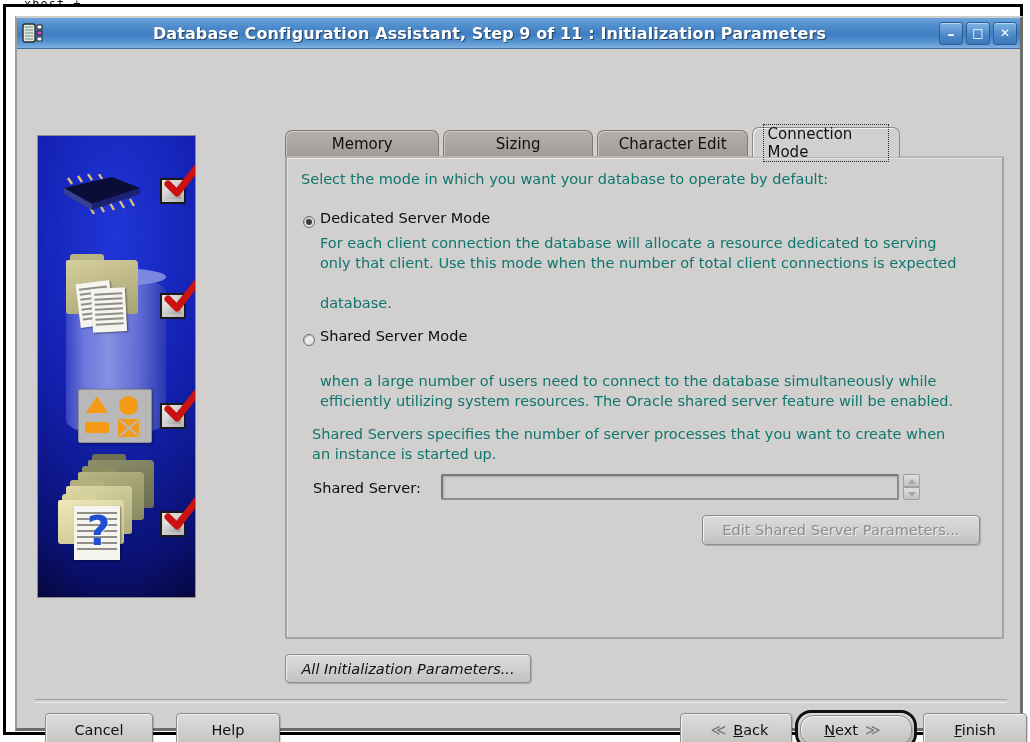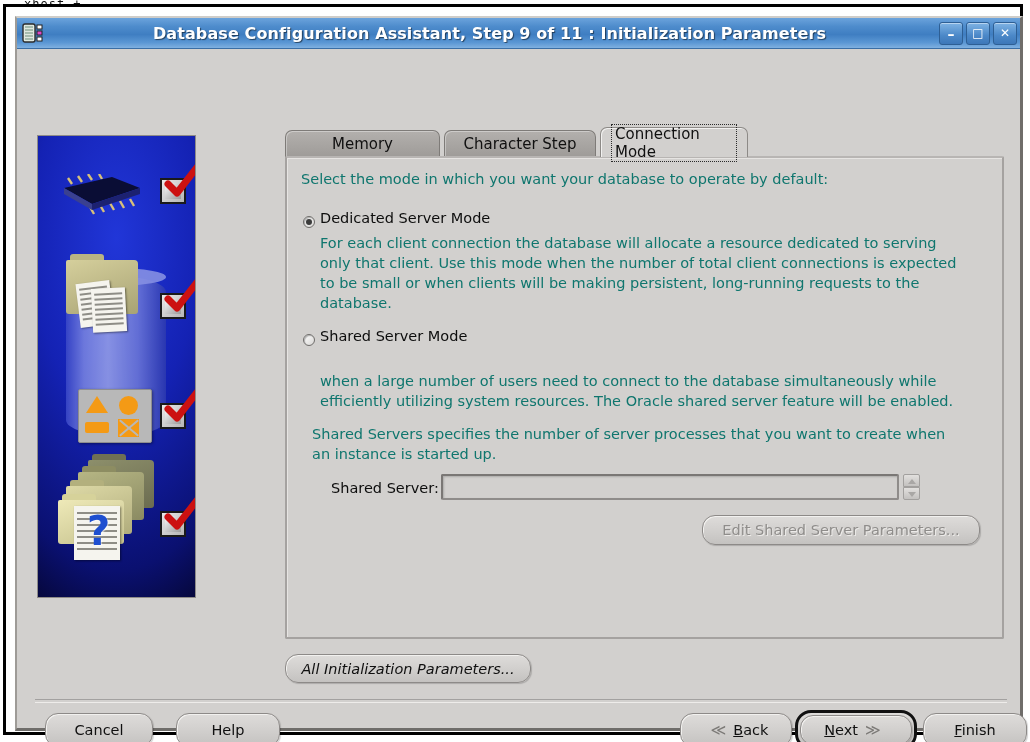--- a/index.html
+++ b/index.html
@@ -90,37 +90,37 @@
   .ptext{position:absolute;font-size:14.5px;color:#0f766e;line-height:19px;
          font-family:"DejaVu Sans","Liberation Sans",sans-serif;}
   .radio{position:absolute;width:12px;height:12px;border-radius:50%;
          background:linear-gradient(135deg,#ffffff,#d8d6d4);
          border:1px solid #6f6d6b;box-sizing:border-box;cursor:pointer;
          box-shadow:inset 1px 1px 1px rgba(0,0,0,.28);}
   .radio.on:after{content:"";position:absolute;left:2px;top:2px;width:6px;height:6px;border-radius:50%;
                   background:#3b3b3b;}
   .rlabel{position:absolute;font-size:14.5px;color:#0d0d0d;cursor:pointer;}
 
-  #fieldlabel{position:absolute;left:26px;top:222px;font-size:14.5px;color:#0d0d0d;margin-left:18px;}
+  #fieldlabel{position:absolute;left:26px;top:222px;font-size:14.5px;color:#0d0d0d;}
   #sharedinput{position:absolute;left:154px;top:214px;width:458px;height:26px;box-sizing:border-box;
                background:#d2d0ce;border:2px solid #8f8c8a;border-top-color:#7a7775;border-left-color:#7a7775;
                border-radius:2px;box-shadow:inset 1px 1px 2px rgba(0,0,0,.18);}
   #spinner{position:absolute;left:616px;top:214px;width:17px;height:26px;}
   .spin{position:absolute;left:0;width:17px;height:13px;box-sizing:border-box;
         background:linear-gradient(180deg,#e2e0de,#c3c1bf);border:1px solid #a2a09e;cursor:pointer;}
   .spin.up{top:0;border-radius:2px 2px 0 0;}
   .spin.dn{top:13px;border-radius:0 0 2px 2px;}
   .spin b{position:absolute;left:4px;width:0;height:0;border-left:4px solid transparent;
           border-right:4px solid transparent;}
   .spin.up b{top:4px;border-bottom:5px solid #a9a7a5;}
   .spin.dn b{top:4px;border-top:5px solid #a9a7a5;}
 
   .btn{display:inline-flex;align-items:center;justify-content:center;box-sizing:border-box;
        background:linear-gradient(180deg,#dedcda 0%,#d2d0ce 48%,#c4c2c0 100%);
-       border:1px solid #8d8a88;border-radius:13px;font-size:14.5px;color:#101010;cursor:pointer;
+       border:1px solid #8d8a88;border-radius:4px;font-size:14.5px;color:#101010;cursor:pointer;
        box-shadow:inset 1px 1px 0 #f2f1ef, 1px 1px 1px rgba(0,0,0,.18);
        font-family:"DejaVu Sans","Liberation Sans",sans-serif;white-space:nowrap;}
   .btn.disabled{color:#8f8d8b;text-shadow:1px 1px 0 #edebe9;cursor:default;}
   #editshared{position:absolute;left:415px;top:258px;width:278px;height:30px;}
   #allparams{position:absolute;left:268px;top:605px;width:246px;height:29px;font-style:italic;}
 
   
   #sep{position:absolute;left:18px;top:650px;width:972px;height:2px;
        border-top:1px solid #a3a1a0;border-bottom:1px solid #eeecea;}
   #nav{position:absolute;left:18px;top:664px;width:972px;height:38px;}
@@ -271,37 +271,39 @@
             <svg width="38" height="34" viewBox="0 0 38 34">
                 <path d="M4 20 L13 29 L34 2" stroke="#cc1111" stroke-width="7" fill="none" stroke-linecap="round" stroke-linejoin="round"></path>
               </svg>
           </div>
         </div>
 
         <div id="tabs">
           <div class="tab" style="width:155px;">
             <span class="tlab">Memory</span>
           </div>
+          <div class="tab" style="width:150px;">
+            <span class="tlab">Sizing</span>
+          </div>
           <div class="tab" style="width:152px;">
-            <span class="tlab">Character Step</span>
+            <span class="tlab">Character Edit</span>
           </div>
           <div class="tab sel" style="width:148px;">
             <span class="tlab">Connection Mode</span>
           </div>
         </div>
 
         <div id="panel">
 
           <div class="ptext" style="left:14px;top:12px;">Select the mode in which you want your database to operate by default:</div>
 
           <div class="radio on" style="left:16px;top:58px;"></div>
           <div class="rlabel" style="left:33px;top:52px;">Dedicated Server Mode</div>
           <div class="ptext" style="left:33px;top:76px;">For each client connection the database will allocate a resource dedicated to serving</div>
           <div class="ptext" style="left:33px;top:96px;">only that client.  Use this mode when the number of total client connections is expected</div>
-          <div class="ptext" style="left:33px;top:116px;">to be small or when clients will be making persistent, long-running requests to the</div>
           <div class="ptext" style="left:33px;top:136px;">database.</div>
 
           <div class="radio" style="left:16px;top:176px;"></div>
           <div class="rlabel" style="left:33px;top:170px;">Shared Server Mode</div>
           <div class="ptext" style="left:33px;top:214px;">when a large number of users need to connect to the database simultaneously while</div>
           <div class="ptext" style="left:33px;top:234px;">efficiently utilizing system resources.  The Oracle shared server feature will be enabled.</div>
 
           <div class="ptext" style="left:25px;top:267px;">Shared Servers specifies the number of server processes that you want to create when</div>
           <div class="ptext" style="left:25px;top:287px;">an instance is started up.</div>
 

